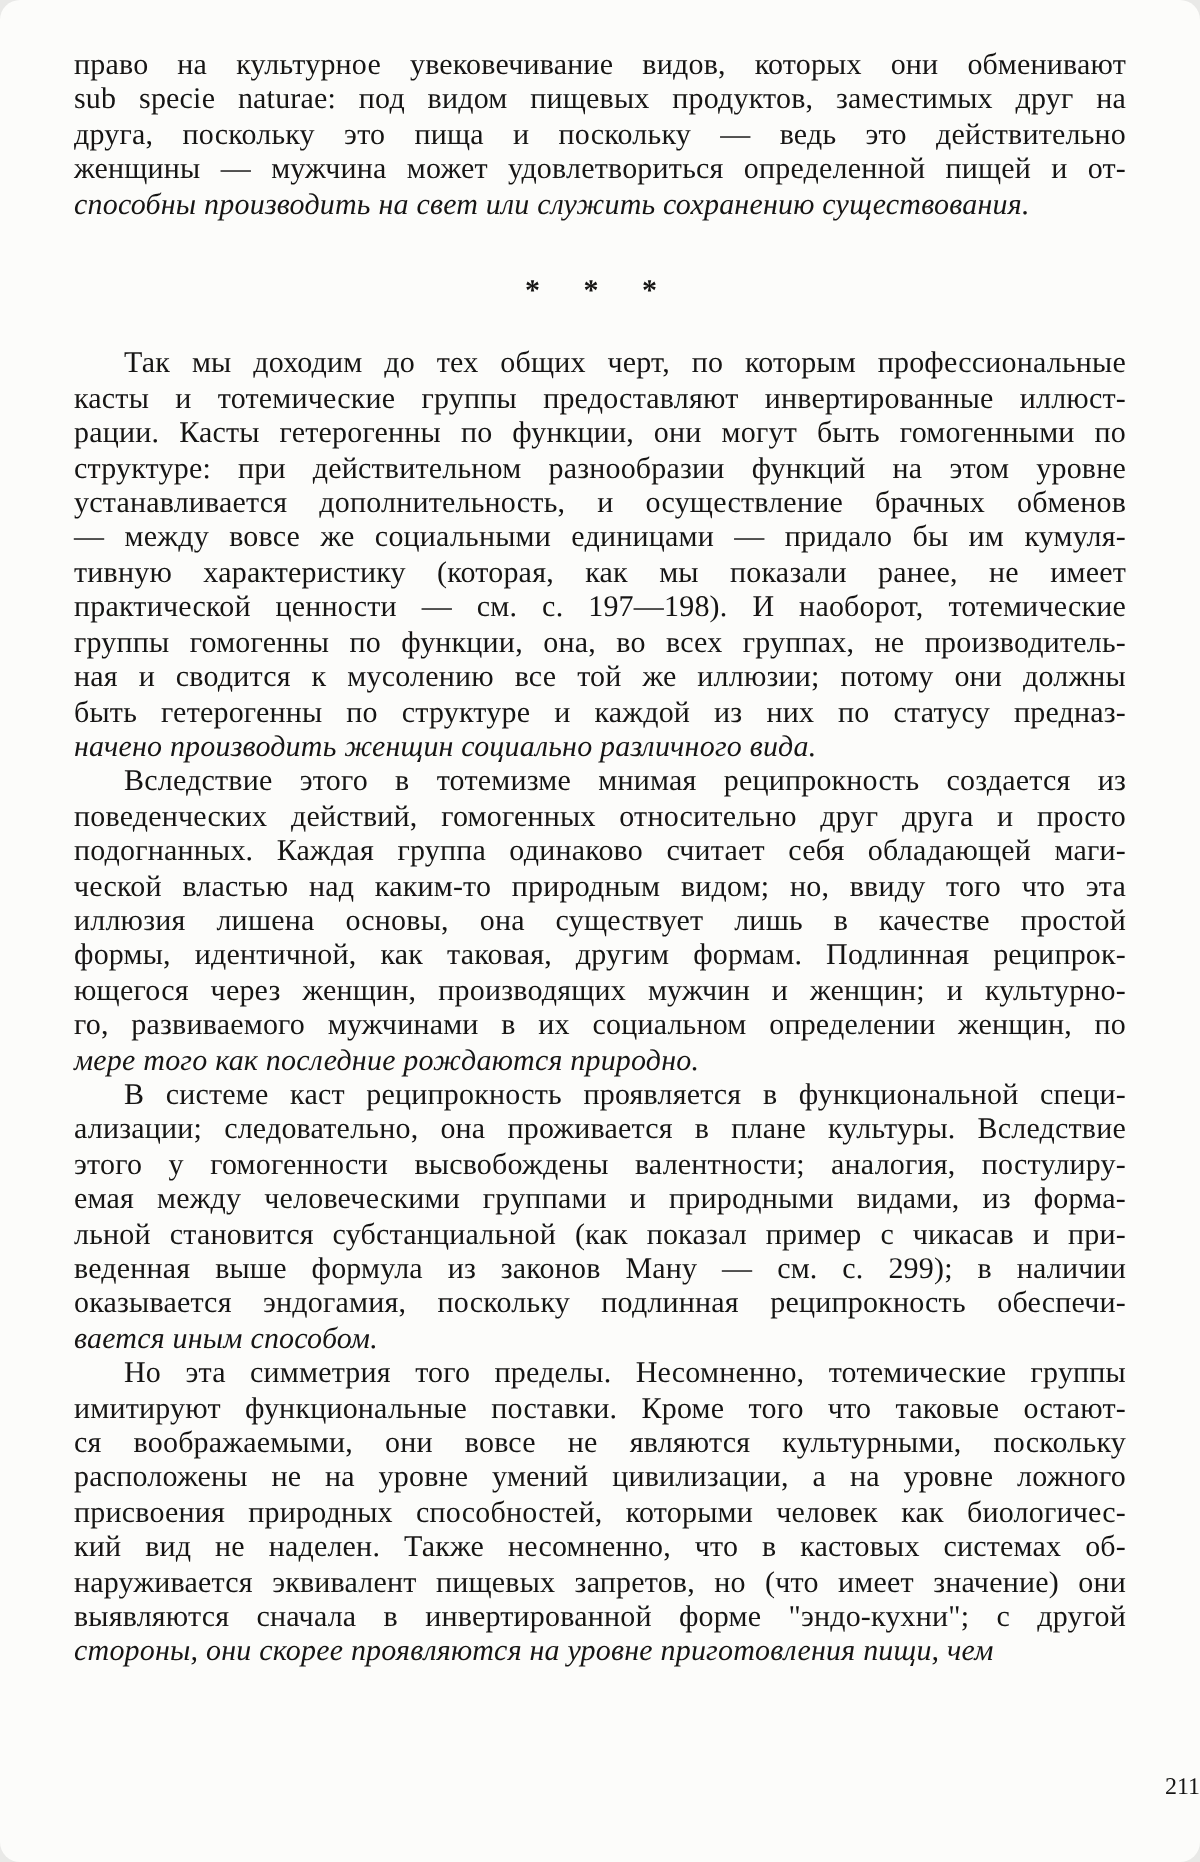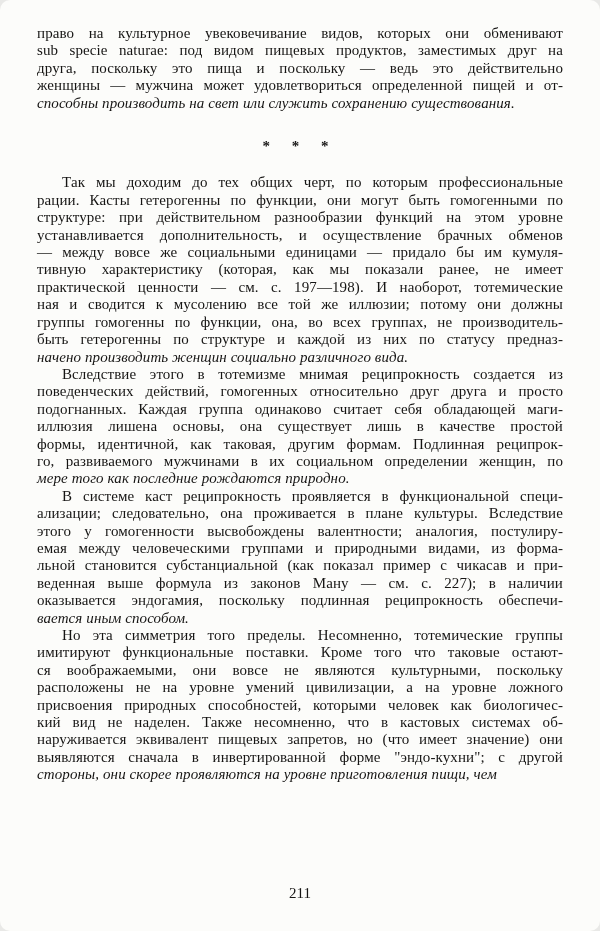--- a/index.html
+++ b/index.html
@@ -48,67 +48,70 @@
     font-weight: bold;
     text-align: center;
     letter-spacing: 9px;
     margin: 26px 0 19px 0;
   }
   .page-number {
     position: absolute;
     left: 0;
     right: 0;
     top: 885px;
-    text-align: center;
-    font-size: 15px;
+    text-align: right;
+    font-size: 12px;
     line-height: 17.4px;
   }
 </style>
 </head>
 <body>
 
 <div class="book-page">
   <div class="text-column">
       <div class="paragraph">
         <div class="line">право на культурное увековечивание видов, которых они обменивают</div>
         <div class="line">sub specie naturae: под видом пищевых продуктов, заместимых друг на</div>
         <div class="line">друга, поскольку это пища и поскольку — ведь это действительно</div>
         <div class="line">женщины — мужчина может удовлетвориться определенной пищей и от-</div>
         <div class="line last">способны производить на свет или служить сохранению существования.</div>
       </div>
       <div class="separator">* * *</div>
       <div class="paragraph">
         <div class="line indent">Так мы доходим до тех общих черт, по которым профессиональные</div>
+        <div class="line">касты и тотемические группы предоставляют инвертированные иллюст-</div>
         <div class="line">рации. Касты гетерогенны по функции, они могут быть гомогенными по</div>
         <div class="line">структуре: при действительном разнообразии функций на этом уровне</div>
         <div class="line">устанавливается дополнительность, и осуществление брачных обменов</div>
         <div class="line">— между вовсе же социальными единицами — придало бы им кумуля-</div>
         <div class="line">тивную характеристику (которая, как мы показали ранее, не имеет</div>
         <div class="line">практической ценности — см. с. 197—198). И наоборот, тотемические</div>
+        <div class="line">группы гомогенны по функции, она, во всех группах, не производитель-</div>
         <div class="line">ная и сводится к мусолению все той же иллюзии; потому они должны</div>
-        <div class="line">группы гомогенны по функции, она, во всех группах, не производитель-</div>
         <div class="line">быть гетерогенны по структуре и каждой из них по статусу предназ-</div>
         <div class="line last">начено производить женщин социально различного вида.</div>
       </div>
       <div class="paragraph">
         <div class="line indent">Вследствие этого в тотемизме мнимая реципрокность создается из</div>
         <div class="line">поведенческих действий, гомогенных относительно друг друга и просто</div>
         <div class="line">подогнанных. Каждая группа одинаково считает себя обладающей маги-</div>
+        <div class="line">ческой властью над каким-то природным видом; но, ввиду того что эта</div>
         <div class="line">иллюзия лишена основы, она существует лишь в качестве простой</div>
         <div class="line">формы, идентичной, как таковая, другим формам. Подлинная реципрок-</div>
+        <div class="line">ющегося через женщин, производящих мужчин и женщин; и культурно-</div>
         <div class="line">го, развиваемого мужчинами в их социальном определении женщин, по</div>
         <div class="line last">мере того как последние рождаются природно.</div>
       </div>
       <div class="paragraph">
         <div class="line indent">В системе каст реципрокность проявляется в функциональной специ-</div>
         <div class="line">ализации; следовательно, она проживается в плане культуры. Вследствие</div>
         <div class="line">этого у гомогенности высвобождены валентности; аналогия, постулиру-</div>
         <div class="line">емая между человеческими группами и природными видами, из форма-</div>
         <div class="line">льной становится субстанциальной (как показал пример с чикасав и при-</div>
-        <div class="line">веденная выше формула из законов Ману — см. с. 227); в наличии</div>
+        <div class="line">веденная выше формула из законов Ману — см. с. 299); в наличии</div>
         <div class="line">оказывается эндогамия, поскольку подлинная реципрокность обеспечи-</div>
         <div class="line last">вается иным способом.</div>
       </div>
       <div class="paragraph">
         <div class="line indent">Но эта симметрия того пределы. Несомненно, тотемические группы</div>
         <div class="line">имитируют функциональные поставки. Кроме того что таковые остают-</div>
         <div class="line">ся воображаемыми, они вовсе не являются культурными, поскольку</div>
         <div class="line">расположены не на уровне умений цивилизации, а на уровне ложного</div>
         <div class="line">присвоения природных способностей, которыми человек как биологичес-</div>
         <div class="line">кий вид не наделен. Также несомненно, что в кастовых системах об-</div>

